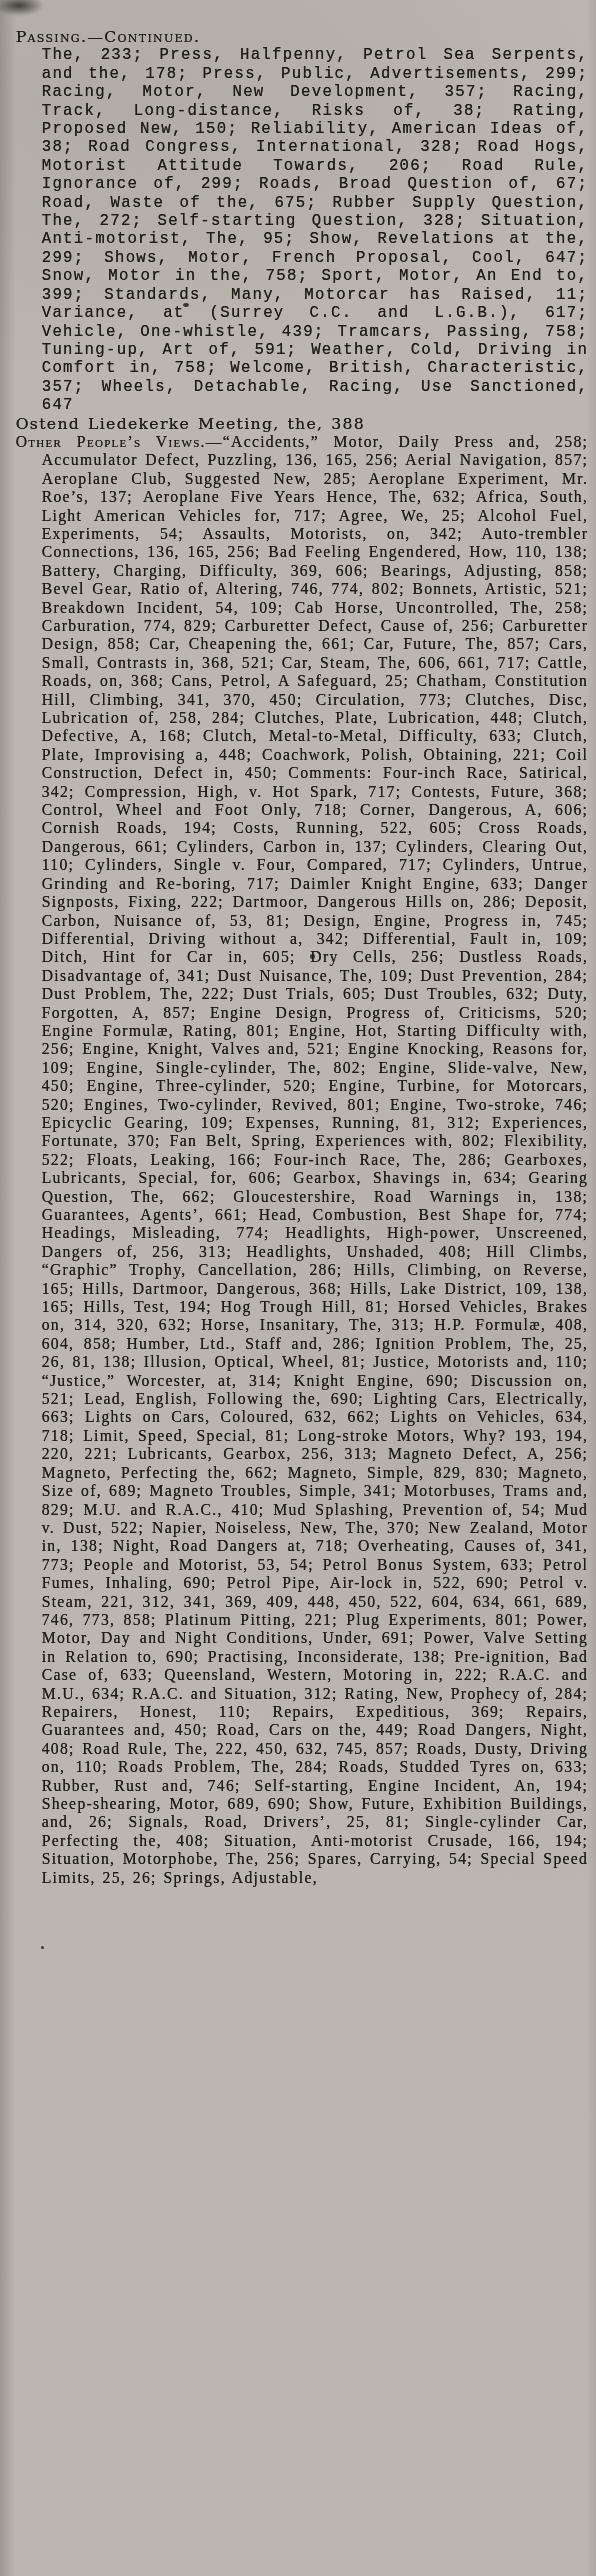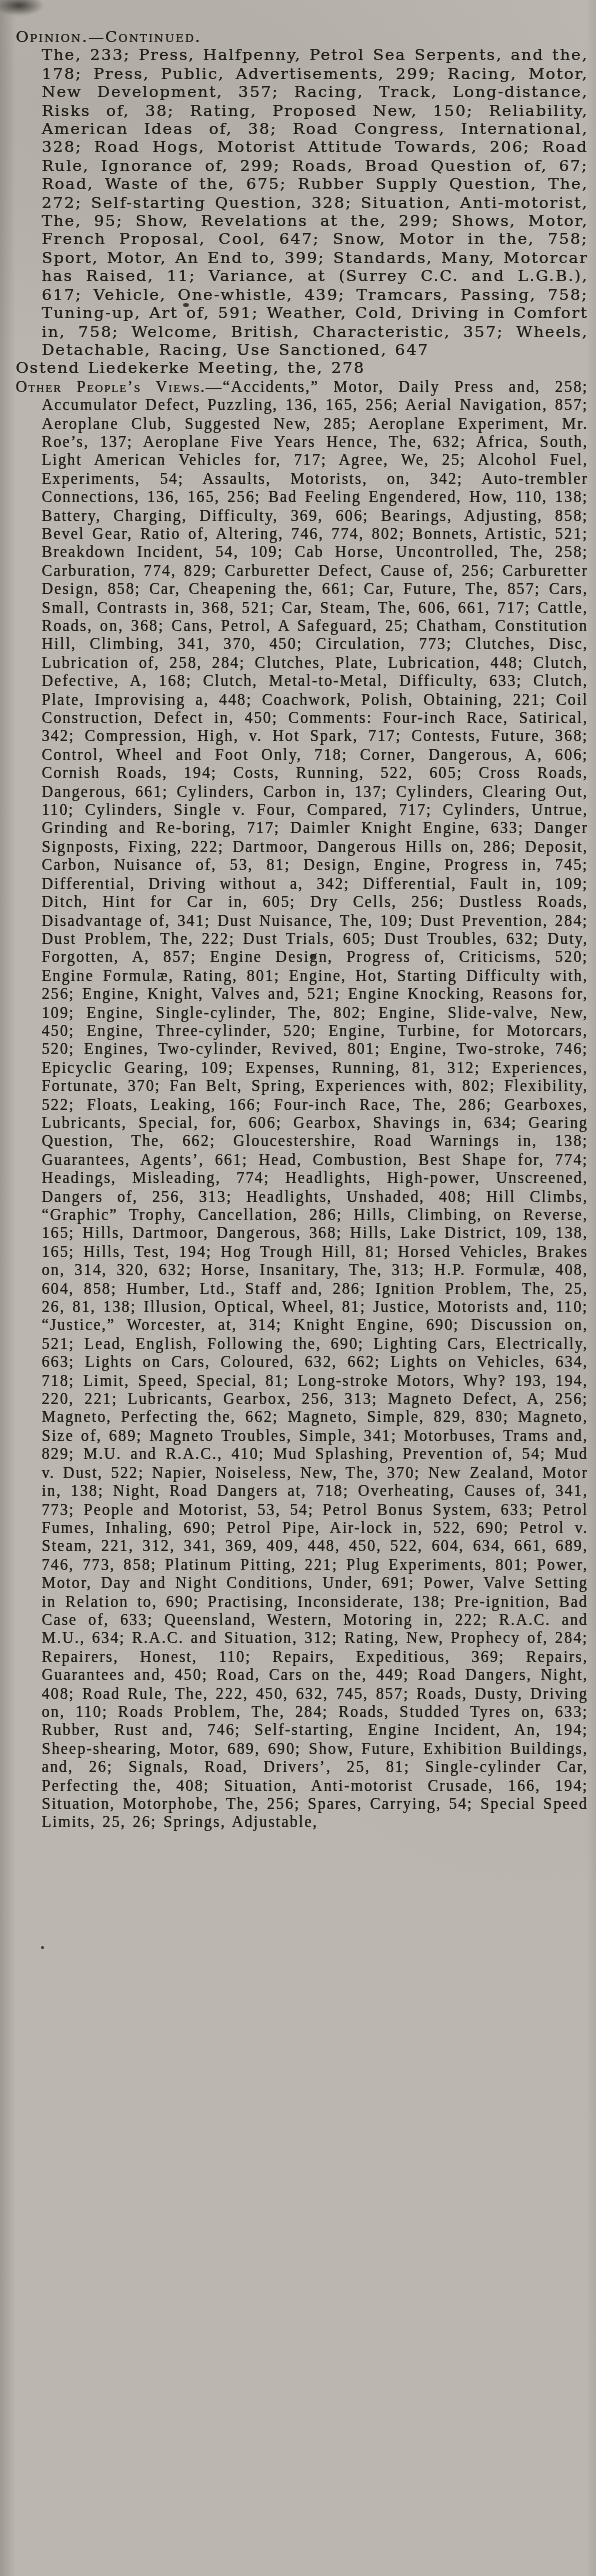--- a/index.html
+++ b/index.html
@@ -51,43 +51,43 @@
     border-radius: 50%;
     background: rgba(28,24,19,.8);
     filter: blur(0.3px);
   }
   .speck.s1 { left: 183px; top: 303px; width: 5.5px; height: 3.9px; }
   .speck.s2 { left: 310px; top: 954px; width: 4.7px; height: 4.7px; }
   .speck.s3 { left: 41px;  top: 1946px; width: 3.1px; height: 3.1px; }
 
   .sc { font-variant: small-caps; }
 
-  .entry-body-indented { padding-left: 26px; }
+  .entry-body-indented { padding-left: 26px; font-family: Liberation Mono, monospace; }
   .hanging { padding-left: 26px; text-indent: -26px; font-family: Liberation Serif, serif; }
 
   .content { position: relative; }
 </style>
 </head>
 <body>
 
 <div class="page">
 
   <div class="smudge"></div>
   <div class="speck s1"></div>
   <div class="speck s2"></div>
   <div class="speck s3"></div>
 
   <div class="content">
 
     <section>
-      <div class="sc">Opinion.—Continued.</div>
+      <div class="sc">Passing.—Continued.</div>
       <p class="entry-body-indented">The, 233; Press, Halfpenny, Petrol Sea Serpents, and the, 178; Press, Public, Advertisements, 299; Racing, Motor, New Development, 357; Racing, Track, Long-distance, Risks of, 38; Rating, Proposed New, 150; Reliability, American Ideas of, 38; Road Congress, International, 328; Road Hogs, Motorist Attitude Towards, 206; Road Rule, Ignorance of, 299; Roads, Broad Question of, 67; Road, Waste of the, 675; Rubber Supply Question, The, 272; Self-starting Question, 328; Situation, Anti-motorist, The, 95; Show, Revelations at the, 299; Shows, Motor, French Proposal, Cool, 647; Snow, Motor in the, 758; Sport, Motor, An End to, 399; Standards, Many, Motorcar has Raised, 11; Variance, at (Surrey C.C. and L.G.B.), 617; Vehicle, One-whistle, 439; Tramcars, Passing, 758; Tuning-up, Art of, 591; Weather, Cold, Driving in Comfort in, 758; Welcome, British, Characteristic, 357; Wheels, Detachable, Racing, Use Sanctioned, 647</p>
     </section>
 
-    <p>Ostend Liedekerke Meeting, the, 278</p>
+    <p>Ostend Liedekerke Meeting, the, 388</p>
 
     <p class="hanging"><span class="sc">Other People’s Views.—</span><span>“Accidents,” Motor, Daily Press and, 258; Accumulator Defect, Puzzling, 136, 165, 256; Aerial Navigation, 857; Aeroplane Club, Suggested New, 285; Aeroplane Experiment, Mr. Roe’s, 137; Aeroplane Five Years Hence, The, 632; Africa, South, Light American Vehicles for, 717; Agree, We, 25; Alcohol Fuel, Experiments, 54; Assaults, Motorists, on, 342; Auto-trembler Connections, 136, 165, 256; Bad Feeling Engendered, How, 110, 138; Battery, Charging, Difficulty, 369, 606; Bearings, Adjusting, 858; Bevel Gear, Ratio of, Altering, 746, 774, 802; Bonnets, Artistic, 521; Breakdown Incident, 54, 109; Cab Horse, Uncontrolled, The, 258; Carburation, 774, 829; Carburetter Defect, Cause of, 256; Carburetter Design, 858; Car, Cheapening the, 661; Car, Future, The, 857; Cars, Small, Contrasts in, 368, 521; Car, Steam, The, 606, 661, 717; Cattle, Roads, on, 368; Cans, Petrol, A Safeguard, 25; Chatham, Constitution Hill, Climbing, 341, 370, 450; Circulation, 773; Clutches, Disc, Lubrication of, 258, 284; Clutches, Plate, Lubrication, 448; Clutch, Defective, A, 168; Clutch, Metal-to-Metal, Difficulty, 633; Clutch, Plate, Improvising a, 448; Coachwork, Polish, Obtaining, 221; Coil Construction, Defect in, 450; Comments: Four-inch Race, Satirical, 342; Compression, High, v. Hot Spark, 717; Contests, Future, 368; Control, Wheel and Foot Only, 718; Corner, Dangerous, A, 606; Cornish Roads, 194; Costs, Running, 522, 605; Cross Roads, Dangerous, 661; Cylinders, Carbon in, 137; Cylinders, Clearing Out, 110; Cylinders, Single v. Four, Compared, 717; Cylinders, Untrue, Grinding and Re-boring, 717; Daimler Knight Engine, 633; Danger Signposts, Fixing, 222; Dartmoor, Dangerous Hills on, 286; Deposit, Carbon, Nuisance of, 53, 81; Design, Engine, Progress in, 745; Differential, Driving without a, 342; Differential, Fault in, 109; Ditch, Hint for Car in, 605; Dry Cells, 256; Dustless Roads, Disadvantage of, 341; Dust Nuisance, The, 109; Dust Prevention, 284; Dust Problem, The, 222; Dust Trials, 605; Dust Troubles, 632; Duty, Forgotten, A, 857; Engine Design, Progress of, Criticisms, 520; Engine Formulæ, Rating, 801; Engine, Hot, Starting Difficulty with, 256; Engine, Knight, Valves and, 521; Engine Knocking, Reasons for, 109; Engine, Single-cylinder, The, 802; Engine, Slide-valve, New, 450; Engine, Three-cylinder, 520; Engine, Turbine, for Motorcars, 520; Engines, Two-cylinder, Revived, 801; Engine, Two-stroke, 746; Epicyclic Gearing, 109; Expenses, Running, 81, 312; Experiences, Fortunate, 370; Fan Belt, Spring, Experiences with, 802; Flexibility, 522; Floats, Leaking, 166; Four-inch Race, The, 286; Gearboxes, Lubricants, Special, for, 606; Gearbox, Shavings in, 634; Gearing Question, The, 662; Gloucestershire, Road Warnings in, 138; Guarantees, Agents’, 661; Head, Combustion, Best Shape for, 774; Headings, Misleading, 774; Headlights, High-power, Unscreened, Dangers of, 256, 313; Headlights, Unshaded, 408; Hill Climbs, “Graphic” Trophy, Cancellation, 286; Hills, Climbing, on Reverse, 165; Hills, Dartmoor, Dangerous, 368; Hills, Lake District, 109, 138, 165; Hills, Test, 194; Hog Trough Hill, 81; Horsed Vehicles, Brakes on, 314, 320, 632; Horse, Insanitary, The, 313; H.P. Formulæ, 408, 604, 858; Humber, Ltd., Staff and, 286; Ignition Problem, The, 25, 26, 81, 138; Illusion, Optical, Wheel, 81; Justice, Motorists and, 110; “Justice,” Worcester, at, 314; Knight Engine, 690; Discussion on, 521; Lead, English, Following the, 690; Lighting Cars, Electrically, 663; Lights on Cars, Coloured, 632, 662; Lights on Vehicles, 634, 718; Limit, Speed, Special, 81; Long-stroke Motors, Why? 193, 194, 220, 221; Lubricants, Gearbox, 256, 313; Magneto Defect, A, 256; Magneto, Perfecting the, 662; Magneto, Simple, 829, 830; Magneto, Size of, 689; Magneto Troubles, Simple, 341; Motorbuses, Trams and, 829; M.U. and R.A.C., 410; Mud Splashing, Prevention of, 54; Mud v. Dust, 522; Napier, Noiseless, New, The, 370; New Zealand, Motor in, 138; Night, Road Dangers at, 718; Overheating, Causes of, 341, 773; People and Motorist, 53, 54; Petrol Bonus System, 633; Petrol Fumes, Inhaling, 690; Petrol Pipe, Air-lock in, 522, 690; Petrol v. Steam, 221, 312, 341, 369, 409, 448, 450, 522, 604, 634, 661, 689, 746, 773, 858; Platinum Pitting, 221; Plug Experiments, 801; Power, Motor, Day and Night Conditions, Under, 691; Power, Valve Setting in Relation to, 690; Practising, Inconsiderate, 138; Pre-ignition, Bad Case of, 633; Queensland, Western, Motoring in, 222; R.A.C. and M.U., 634; R.A.C. and Situation, 312; Rating, New, Prophecy of, 284; Repairers, Honest, 110; Repairs, Expeditious, 369; Repairs, Guarantees and, 450; Road, Cars on the, 449; Road Dangers, Night, 408; Road Rule, The, 222, 450, 632, 745, 857; Roads, Dusty, Driving on, 110; Roads Problem, The, 284; Roads, Studded Tyres on, 633; Rubber, Rust and, 746; Self-starting, Engine Incident, An, 194; Sheep-shearing, Motor, 689, 690; Show, Future, Exhibition Buildings, and, 26; Signals, Road, Drivers’, 25, 81; Single-cylinder Car, Perfecting the, 408; Situation, Anti-motorist Crusade, 166, 194; Situation, Motorphobe, The, 256; Spares, Carrying, 54; Special Speed Limits, 25, 26; Springs, Adjustable,</span></p>
 
   </div>
 
   <svg class="grain" width="596" height="2576" xmlns="http://www.w3.org/2000/svg" viewBox="0 0 760 3283">
     <filter id="paperNoise" x="0" y="0" width="100%" height="100%">
       <feTurbulence type="fractalNoise" baseFrequency="0.55" numOctaves="2" seed="7" stitchTiles="stitch"></feTurbulence>
       <feColorMatrix type="matrix" values="0 0 0 0 0.38
                 0 0 0 0 0.36

